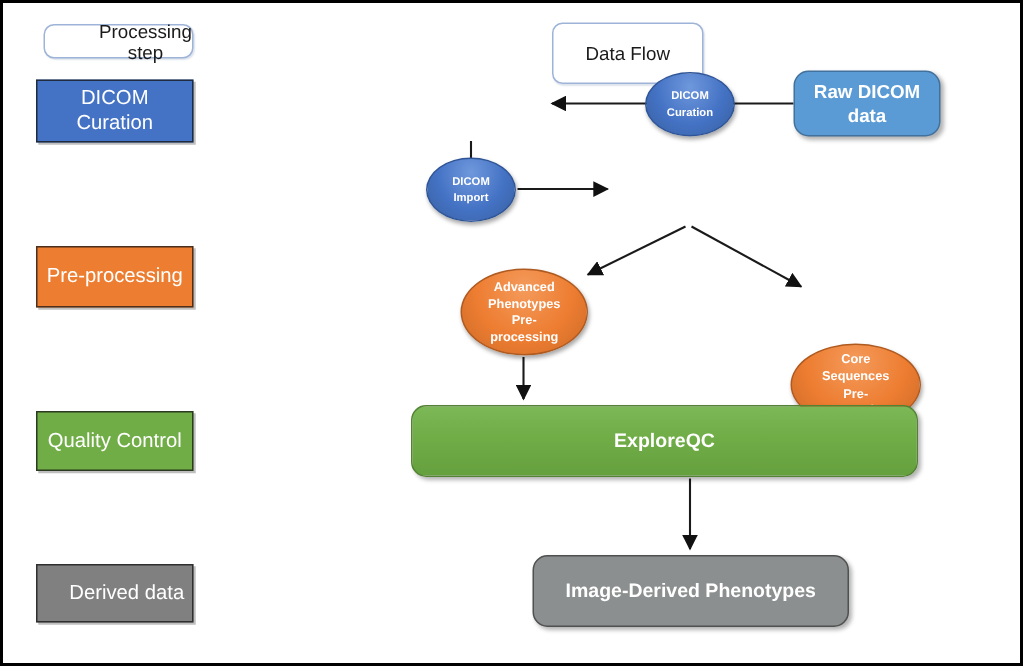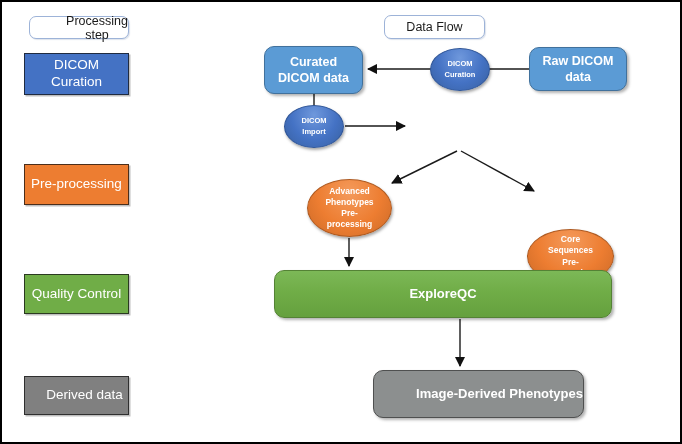--- a/index.html
+++ b/index.html
@@ -29,21 +29,21 @@
   
   .pill {
     background: #ffffff;
     border: 1.5px solid #9db3d8;
     border-radius: 7px;
     color: #1a1a1a;
     font-size: 12.5px;
     box-shadow: 1px 1px 1px rgba(160,175,200,0.35);
   }
   .pill-processing { left: 27px; top: 14px; width: 100px; height: 23px; padding-left: 36px; }
-  .pill-dataflow  { left: 382px; top: 13px; width: 101px; height: 24px; }
+  .pill-dataflow  { left: 366px; top: 13px; width: 101px; height: 41px; }
 
   
   .legend-box {
     left: 22px; width: 105px;
     color: #ffffff;
     font-size: 13.5px;
     line-height: 1.25;
     border: 1px solid rgba(20,20,20,0.75);
     box-shadow: 1.5px 1.5px 0 rgba(0,0,0,0.25);
   }
@@ -57,21 +57,21 @@
     border-radius: 10px;
     color: #ffffff;
     font-weight: bold;
     box-shadow: 2px 2px 3px rgba(0,0,0,0.3);
     line-height: 1.3;
   }
   .box-curated  { left: 262px; top: 44px;  width: 99px;  height: 48px; background: #5b9bd5; border: 1.5px solid #41719c; font-size: 12.5px; }
   .box-rawdicom { left: 527px; top: 45px;  width: 98px;  height: 44px; background: #5b9bd5; border: 1.5px solid #41719c; font-size: 12.5px; }
   .box-rawnifti { left: 408px; top: 99px;  width: 97px;  height: 49px; background: #ed7d31; border: 1.5px solid #ae5a21; font-size: 12.5px; }
   .box-exploreqc{ left: 272px; top: 268px; width: 338px; height: 48px; background: linear-gradient(#7cb857, #70ad47 45%, #65a03e); border: 1.5px solid #548235; font-size: 13px; }
-  .box-idp      { left: 371px; top: 368px; width: 211px; height: 48px; background: #8c8f8f; border: 1.5px solid #4f5050; font-size: 13px; justify-content: flex-end; }
+  .box-idp      { left: 353px; top: 368px; width: 211px; height: 48px; background: #8c8f8f; border: 1.5px solid #4f5050; font-size: 13px; }
 
   
   .ellipse {
     border-radius: 50%;
     color: #ffffff;
     font-weight: bold;
     box-shadow: 1px 2px 3px rgba(0,0,0,0.35);
   }
   .ell-blue   { background: radial-gradient(ellipse at 50% 22%, #6f98dc 0%, #4472c4 55%, #38609f 100%); border: 1px solid #2f5597; }
   .ell-orange { background: radial-gradient(ellipse at 50% 22%, #f49a5b 0%, #ed7d31 55%, #cb6a28 100%); border: 1px solid #ae5a21; }
@@ -123,24 +123,20 @@
   <div class="node legend-box legend-1">
     <span class="lbl">Pre-processing</span>
   </div>
   <div class="node legend-box legend-2">
     <span class="lbl">Quality Control</span>
   </div>
   <div class="node legend-box legend-3">
     <span class="lbl">Derived data</span>
   </div>
 
-  <div class="node flowbox box-curated">
-    <span class="lbl">Curated
-DICOM data</span>
-  </div>
 
   <div class="node ellipse ell-blue ell-curation">
     <span class="lbl">DICOM
 Curation</span>
   </div>
 
   <div class="node flowbox box-rawdicom">
     <span class="lbl">Raw DICOM
 data</span>
   </div>

